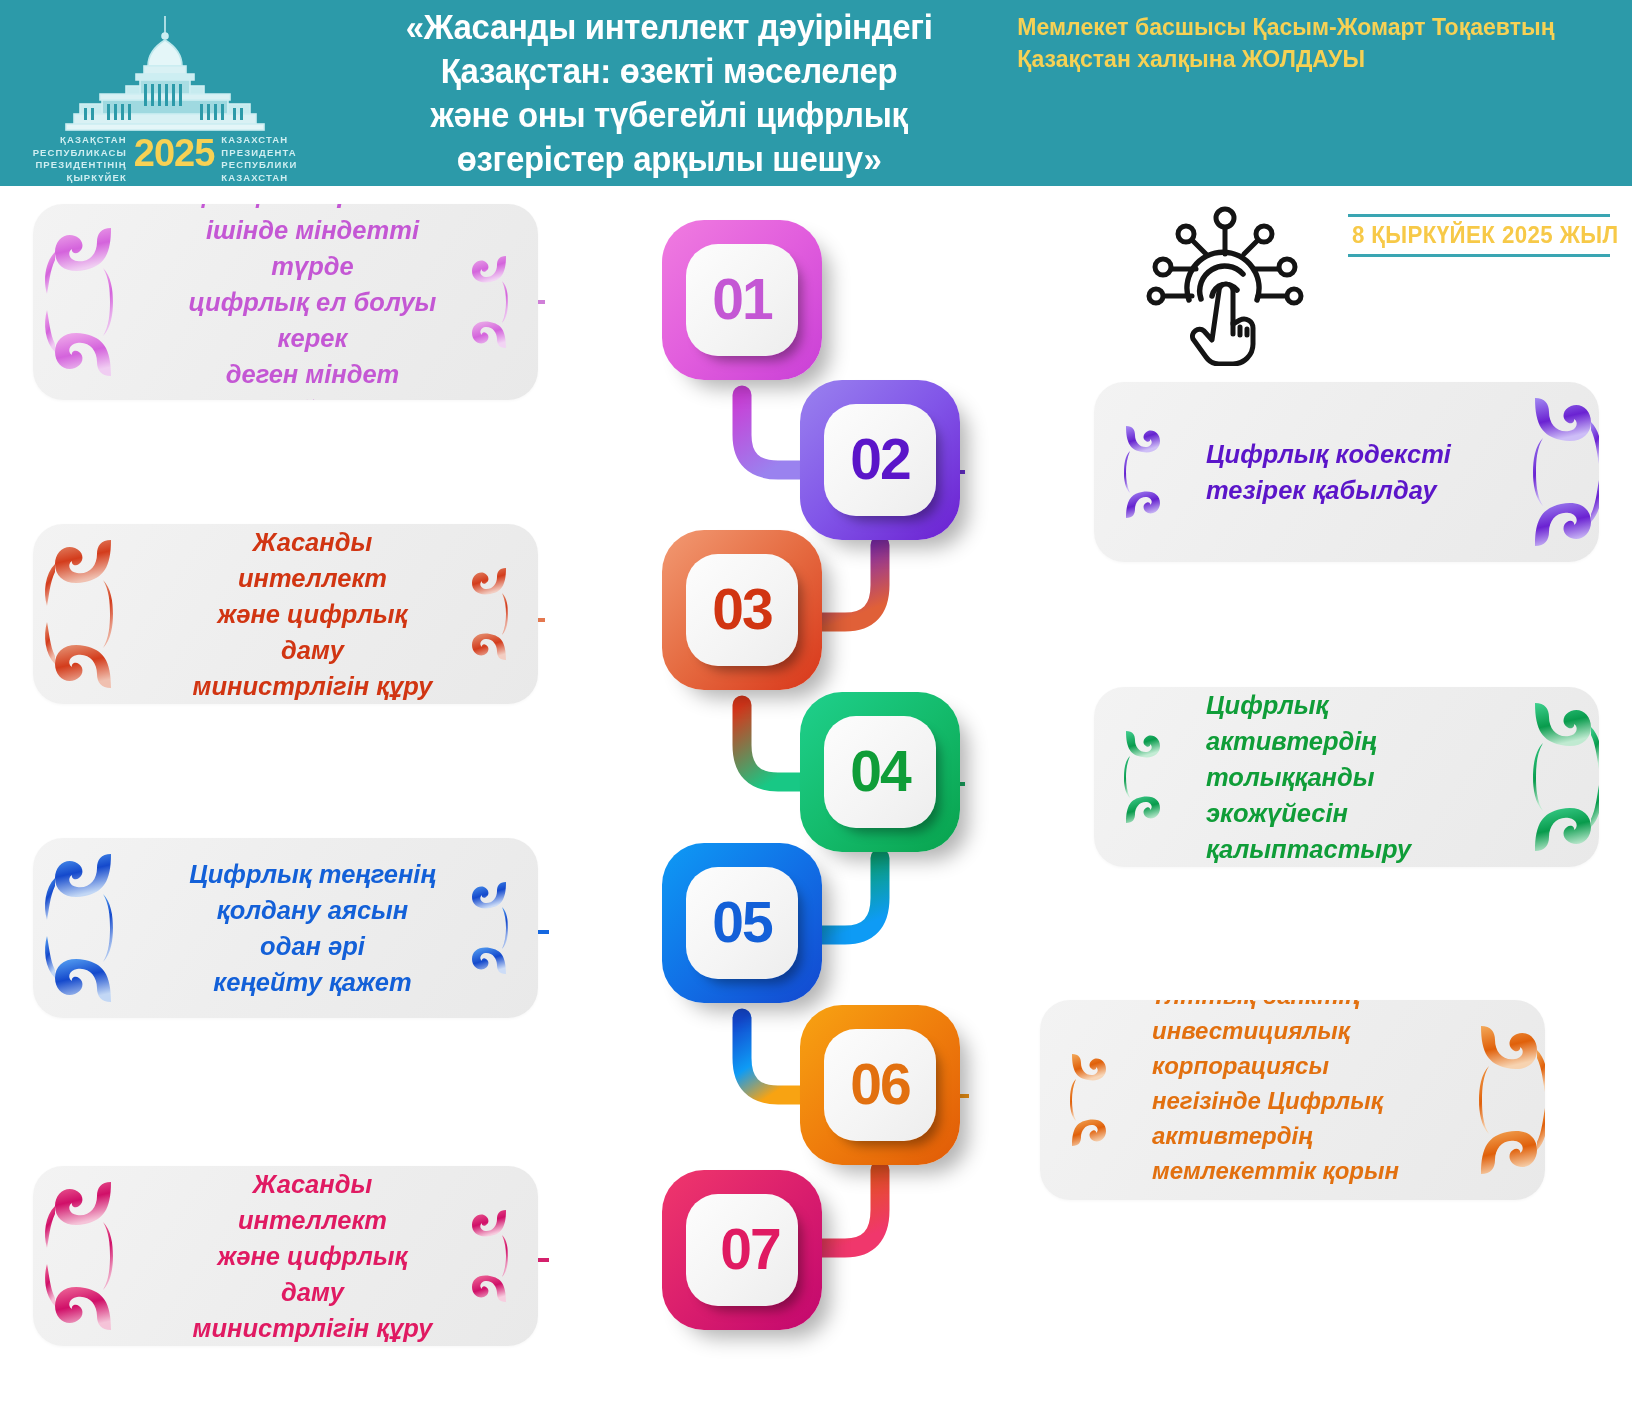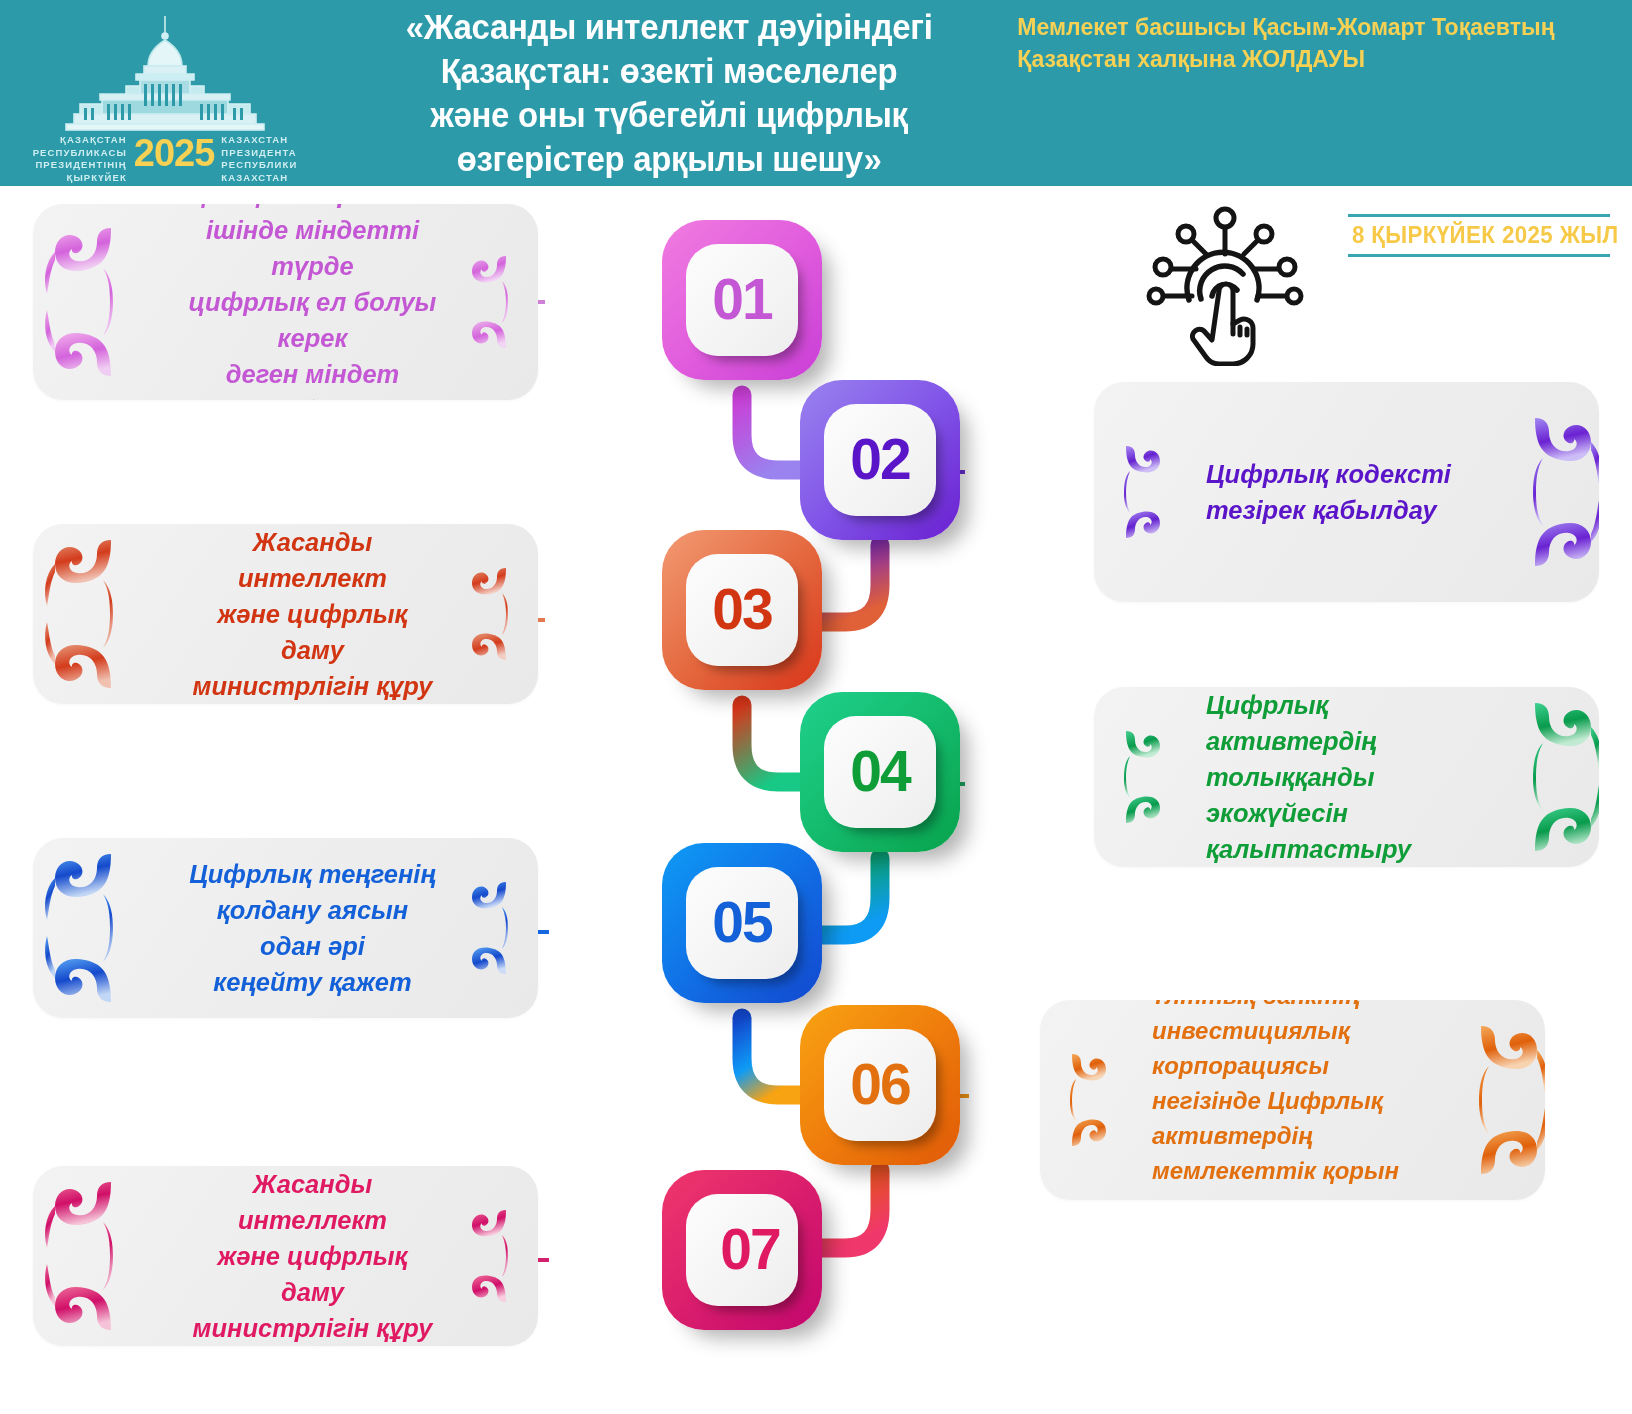--- a/index.html
+++ b/index.html
@@ -294,21 +294,21 @@
       <g fill="url(#o1b)">
         <path d="M40 4 C40 22 35 28 24 30 C13 32 6 27 6 19 C6 12 12 7 18 9 C23 11 24 17 20 19 C18 21 15 19 16 17 C13 19 14 24 19 25 C26 26 31 20 31 13 C31 8 33 4 40 4 Z"></path>
         <path d="M40 96 C40 78 35 72 24 70 C13 68 6 73 6 81 C6 88 12 93 18 91 C23 89 24 83 20 81 C18 79 15 81 16 83 C13 81 14 76 19 75 C26 74 31 80 31 87 C31 92 33 96 40 96 Z"></path>
         <path d="M36 29 C41 34 42 42 42 50 C42 58 41 66 36 71 C39 64 40 57 40 50 C40 43 39 36 36 29 Z"></path>
       </g>
     </svg>
   </div>
   <div class="leader" style="left:538px; top:300px; width:138px;
               background-image:linear-gradient(to right,#d07fd8 0 7px,transparent 7px 13px);"></div>
 
-  <div class="card right" style="left:1094px; top:382px; width:505px; height:220px;">
+  <div class="card right" style="left:1094px; top:382px; width:505px; height:180px;">
     <svg class="orn small" viewBox="0 0 58 100">
       <defs>
           <linearGradient id="o2b" x1="1" y1="0" x2="0.6" y2="1">
             <stop offset="0%" stop-color="#a88cf5"></stop>
             <stop offset="55%" stop-color="#6522cf"></stop>
             <stop offset="100%" stop-color="#cfbff7"></stop>
           </linearGradient>
         </defs>
       <g fill="url(#o2b)" transform="translate(58,0) scale(-1,1)">
         <path d="M40 4 C40 22 35 28 24 30 C13 32 6 27 6 19 C6 12 12 7 18 9 C23 11 24 17 20 19 C18 21 15 19 16 17 C13 19 14 24 19 25 C26 26 31 20 31 13 C31 8 33 4 40 4 Z"></path>

